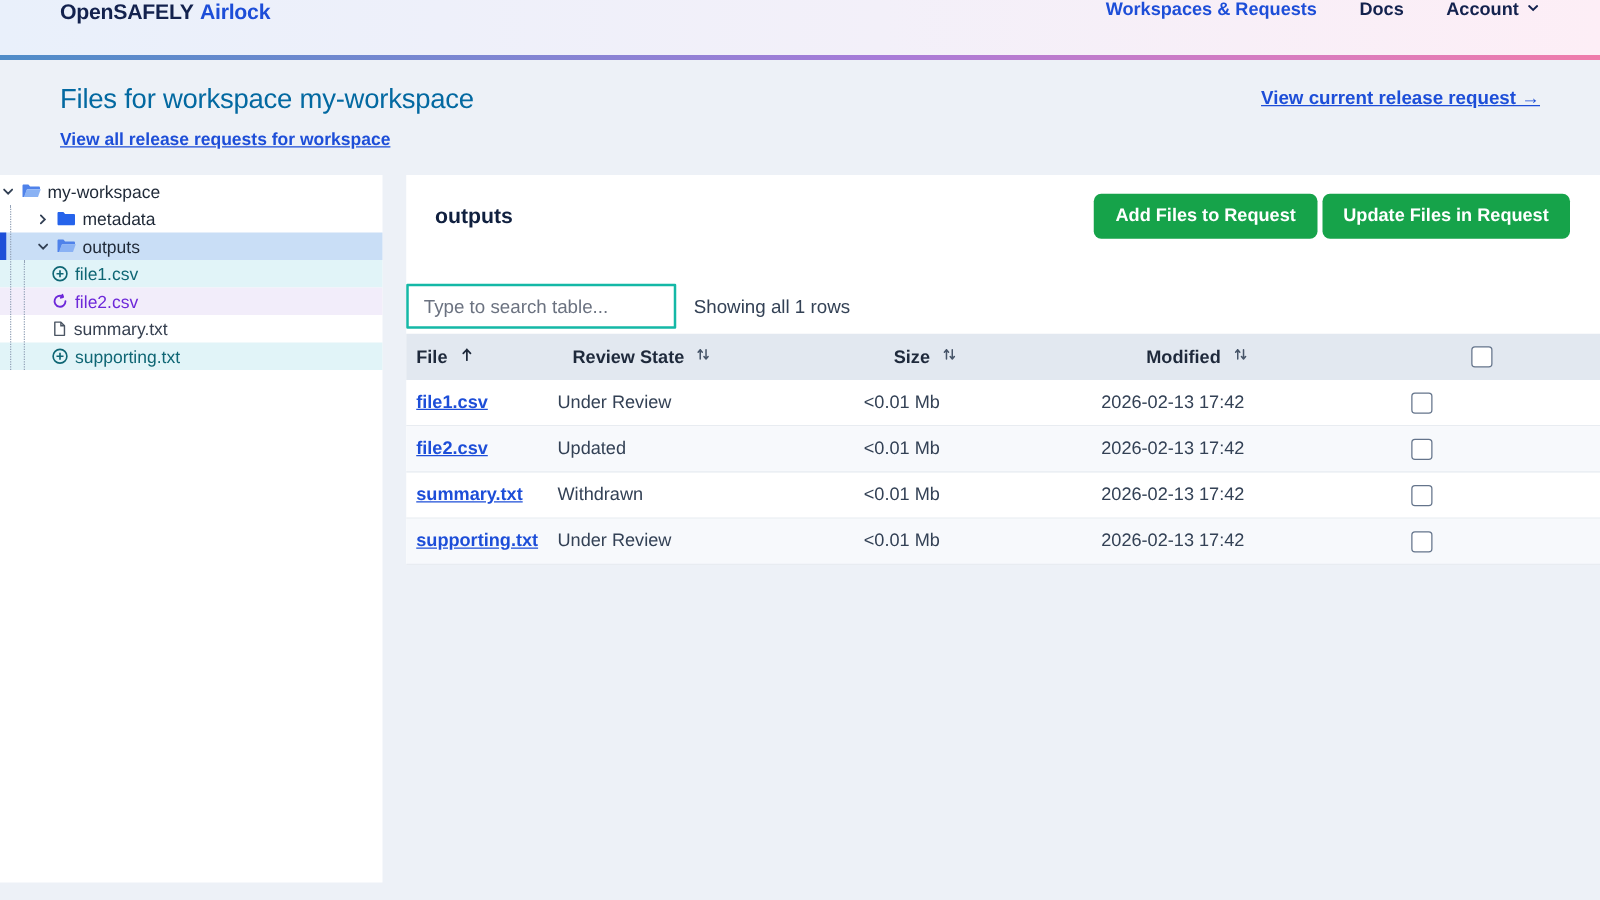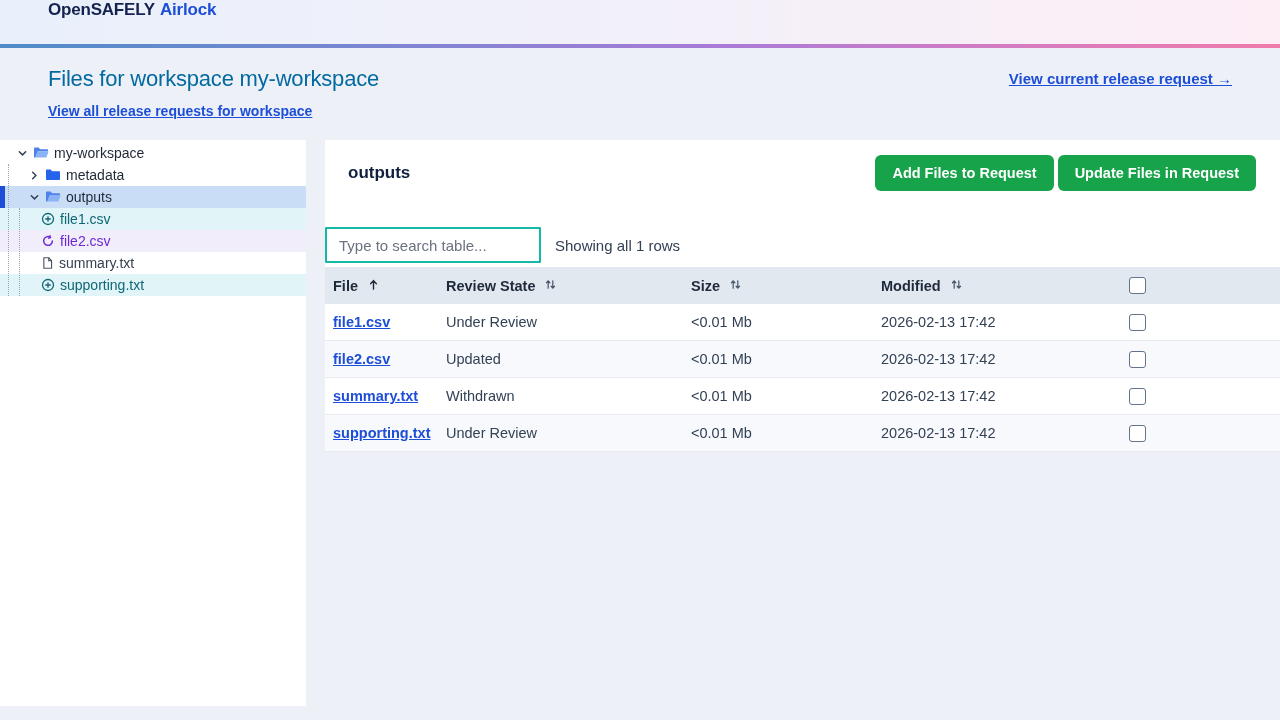--- a/index.html
+++ b/index.html
@@ -31,21 +31,21 @@
   .content { display:flex; align-items:flex-start; }
   .sidebar { width:306px; height:566px; background:#ffffff; position:relative; padding-top:2px; }
   .guide { position:absolute; border-left:1px dotted #94a3b8; width:0; z-index:3; }
   .g1 { left:8px; top:24px; height:132px; }
   .g2 { left:19px; top:68px; height:88px; }
 
   .tree-row { position:relative; height:22px; display:flex; align-items:center; gap:5px; font-size:14px; color:#1f2937; cursor:pointer; }
   .tree-row .chev { display:flex; width:12px; justify-content:center; flex:none; }
   .tree-row .chev.collapsed svg { transform:rotate(-90deg); }
   .tree-row .ticon { display:flex; flex:none; }
-  .lvl0 { padding-left:16px; }
+  .lvl0 { padding-left:0; }
   .lvl1 { padding-left:28px; }
   .lvl2 { padding-left:41px; }
   .tree-row.selected { background:#c9def6; }
   .tree-row.selected::before { content:""; position:absolute; left:0; top:0; bottom:0; width:5px; background:#1d4ed8; }
   .tree-row.state-added { background:#e1f4f8; color:#0f6674; }
   .tree-row.state-updated { background:#f2edfa; color:#6d28d9; }
   .tree-row.state-withdrawn { color:#374151; }
 
   
   .main-card { margin-left:19px; width:955px; background:#ffffff; }
@@ -60,37 +60,49 @@
   .search-input {
     width:216px; height:36px; border:2px solid #14b8a6; border-radius:1px; background:#fff;
     font-size:15px; font-family:inherit; color:#1e293b; padding:0 12px; outline:none;
   }
   .search-input::placeholder { color:#6b7280; }
   .row-count { margin-left:14px; font-size:15px; color:#334155; }
 
   
   .table { margin-top:4px; width:100%; }
   .tr { display:grid; grid-template-columns:113px 245px 190px 248px 1fr; align-items:center; height:37px; }
-  .thead { background:#e2e8f0; }
+  .thead { background:#e2e8f0;gap:12px; }
   .th { display:flex; align-items:center; gap:9px; font-size:14.5px; font-weight:700; color:#1e293b; padding-left:8px; cursor:pointer; }
   .td { font-size:14.5px; color:#334155; padding-left:8px; }
   .td a { font-weight:700; }
   .tr.body { border-bottom:1px solid #e8ecf1; }
   .tr.alt { background:#f7f9fc; }
   .checkbox { width:17px; height:17px; border:1px solid #64748b; border-radius:3px; background:#fff; margin-left:8px; cursor:pointer; }
   .cbcell { display:flex; }
 </style>
 </head>
 <body>
 
 <div class="navbar">
   <div class="brand">
     <span class="b1">OpenSAFELY</span>
     <span class="b2">Airlock</span>
   </div>
+  <div class="nav-links">
+    <a class="nav-link blue">Workspaces &amp; Requests</a>
+    <a class="nav-link">Docs</a>
+    <a class="nav-link">
+      <span>Account</span>
+      <span>
+        <svg viewBox="0 0 12 12" width="11" height="11">
+            <path d="M2.5 4.2l3.5 3.4 3.5-3.4" fill="none" stroke="#13224e" stroke-width="1.7" stroke-linecap="round"></path>
+          </svg>
+      </span>
+    </a>
+  </div>
 </div>
 <div class="stripe"></div>
 
 <div class="page-header">
   <div class="ph-top">
     <h1 class="page-title">Files for workspace my-workspace</h1>
     <a class="link ph-right">View current release request →</a>
   </div>
   <div class="ph-sub">
     <a class="link">View all release requests for workspace</a>

